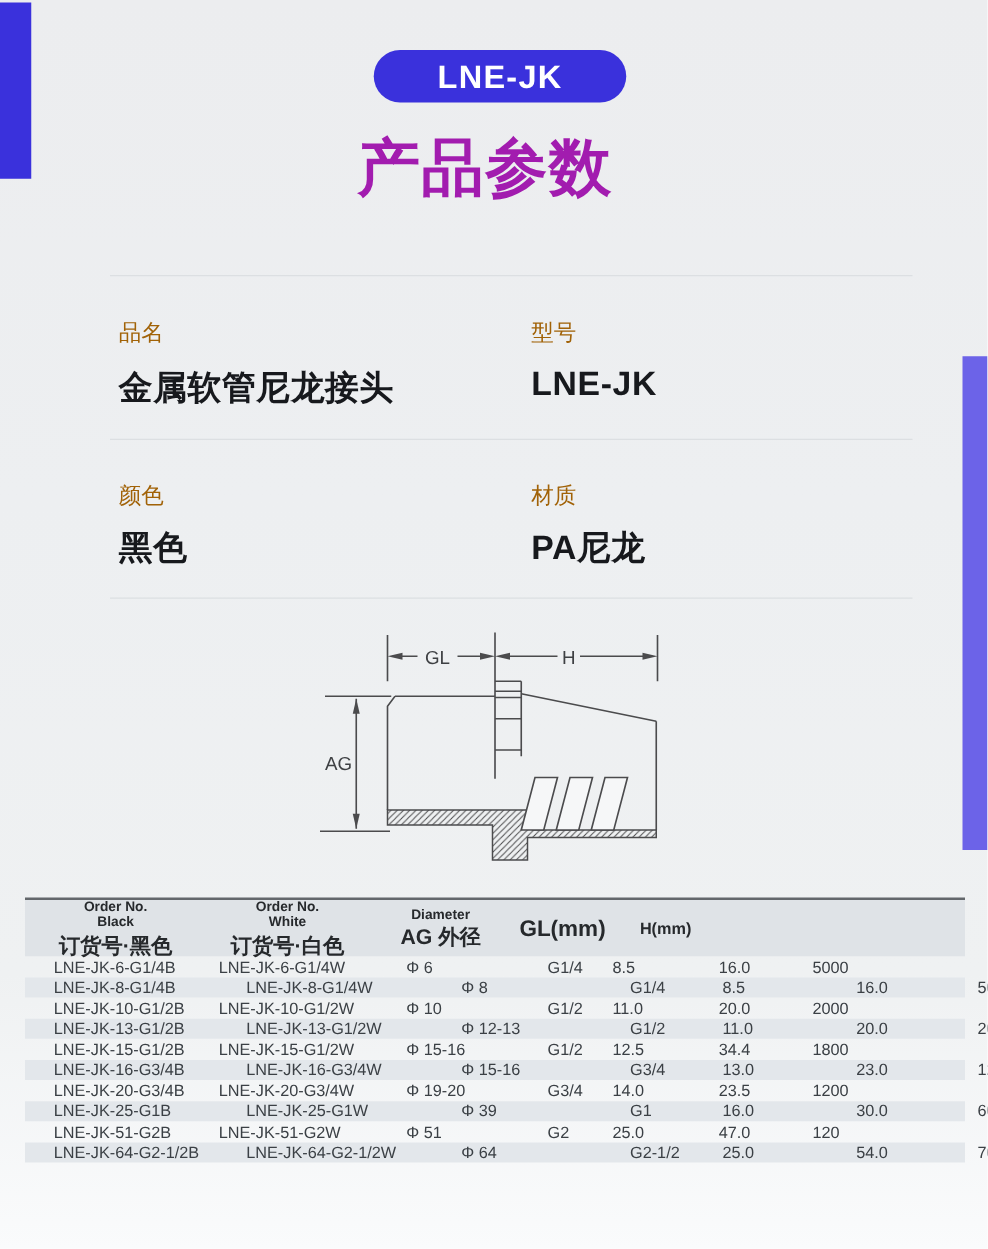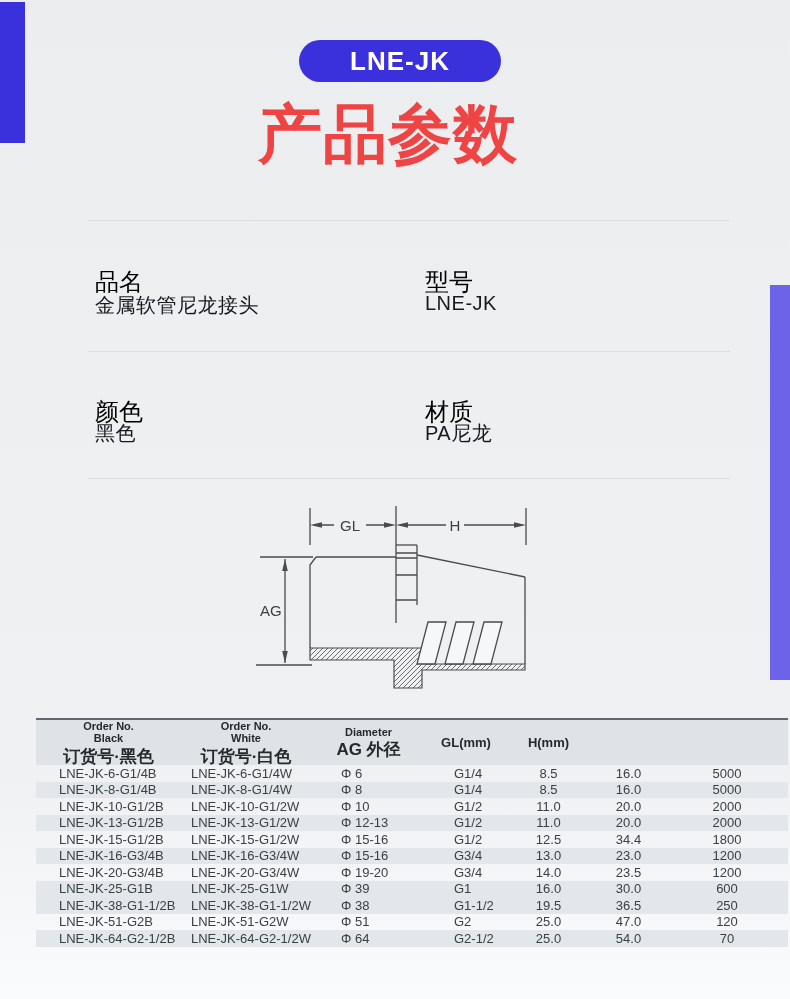--- a/index.html
+++ b/index.html
@@ -17,53 +17,53 @@
   }
   .accent-left{position:absolute;left:0;top:2px;width:25px;height:141px;background:var(--accent-blue);}
   .accent-right{position:absolute;left:770px;top:285px;width:20px;height:395px;background:var(--accent-purple);}
   .badge{
     position:absolute;left:299px;top:40px;width:202px;height:42px;border-radius:21px;
     background:var(--accent-blue);color:#ffffff;font-weight:bold;font-size:26px;letter-spacing:1px;
     display:flex;align-items:center;justify-content:center;
   }
   .page-title{
     position:absolute;left:0;top:90px;width:776px;text-align:center;
-    font-size:64px;line-height:88px;font-weight:900;color:#ef4444;letter-spacing:1px;
+    font-size:50px;line-height:88px;font-weight:900;color:#a21caf;letter-spacing:1px;
   }
   .divider{position:absolute;left:88px;width:642px;height:1px;background:#dcdfe2;}
   #dv1{top:220px}#dv2{top:351px}#dv3{top:478px}
-  .field-label{position:absolute;font-size:24px;color:#000000;margin-top:12px;}
-  .field-value{position:absolute;font-size:20px;font-weight:normal;color:#17191d;letter-spacing:.5px;}
+  .field-label{position:absolute;font-size:18px;color:#a16207;}
+  .field-value{position:absolute;font-size:27px;font-weight:bold;color:#17191d;letter-spacing:.5px;}
   #f0l{left:95px;top:254px}#f0v{left:95px;top:292px}
   #f1l{left:425px;top:254px}#f1v{left:425px;top:292px}
   #f2l{left:95px;top:384px}#f2v{left:95px;top:420px}
   #f3l{left:425px;top:384px}#f3v{left:425px;top:420px}
   .diagram{position:absolute;left:248px;top:498px;}
 
-  .spec-table{position:absolute;left:36px;top:718px;width:752px;}
+  .spec-table{position:absolute;left:20px;top:718px;width:752px;}
   .table-topline{height:2px;background:#63676b;}
   .thead{
     height:45px;background:var(--thead-bg);
     display:grid;grid-template-columns:145px 130px 115px 80px 85px 75px 122px;
     align-items:center;
   }
   .th{text-align:center;color:#26292c;line-height:1.12;}
   .th .en{display:block;font-size:11px;font-weight:bold;}
   .th .zh{display:block;font-size:17px;font-weight:bold;margin-top:2px;}
   .tbody .tr{
     display:grid;grid-template-columns:145px 130px 115px 80px 85px 75px 122px;
     height:16.5px;align-items:center;font-size:13px;color:#3b4045;
   }
-  .tr.stripe{background:var(--stripe);}
+  .tr.stripe{background:var(--stripe);gap:22px;}
   .td{white-space:nowrap;}
   .td.c0{padding-left:23px}
   .td.c1{padding-left:10px}
   .td.c2{padding-left:30px}
   .td.c3{padding-left:28px}
-  .td.c4,.td.c5,.td.c6{text-align:center}
+  .td.c4,.td.c5,.td.c6{text-align:left}
 </style>
 </head>
 <body>
 
 <div class="accent-left"></div>
 <div class="accent-right"></div>
 
 <div class="badge">LNE-JK</div>
 <div class="page-title">产品参数</div>
 
@@ -148,21 +148,21 @@
     <div class="th">
       <span class="en">Order No.</span>
       <span class="en">White</span>
       <span class="zh">订货号·白色</span>
     </div>
     <div class="th">
       <span class="en">Diameter</span>
       <span class="zh">AG 外径</span>
     </div>
     <div class="th">
-      <span class="en" style="font-size:13px">GL(mm)</span>
+      <span class="en" style="font-size:18px">GL(mm)</span>
     </div>
     <div class="th">
       <span class="en" style="font-size:13px">H(mm)</span>
     </div>
   </div>
   <div class="tbody">
       <div class="tr">
         <div class="td c0">LNE-JK-6-G1/4B</div>
         <div class="td c1">LNE-JK-6-G1/4W</div>
         <div class="td c2">Φ 6</div>
@@ -227,29 +227,20 @@
       </div>
       <div class="tr stripe">
         <div class="td c0">LNE-JK-25-G1B</div>
         <div class="td c1">LNE-JK-25-G1W</div>
         <div class="td c2">Φ 39</div>
         <div class="td c3">G1</div>
         <div class="td c4">16.0</div>
         <div class="td c5">30.0</div>
         <div class="td c6">600</div>
       </div>
-      <div class="tr stripe">
-        <div class="td c0">LNE-JK-38-G1-1/2B</div>
-        <div class="td c1">LNE-JK-38-G1-1/2W</div>
-        <div class="td c2">Φ 38</div>
-        <div class="td c3">G1-1/2</div>
-        <div class="td c4">19.5</div>
-        <div class="td c5">36.5</div>
-        <div class="td c6">250</div>
-      </div>
       <div class="tr">
         <div class="td c0">LNE-JK-51-G2B</div>
         <div class="td c1">LNE-JK-51-G2W</div>
         <div class="td c2">Φ 51</div>
         <div class="td c3">G2</div>
         <div class="td c4">25.0</div>
         <div class="td c5">47.0</div>
         <div class="td c6">120</div>
       </div>
       <div class="tr stripe">

